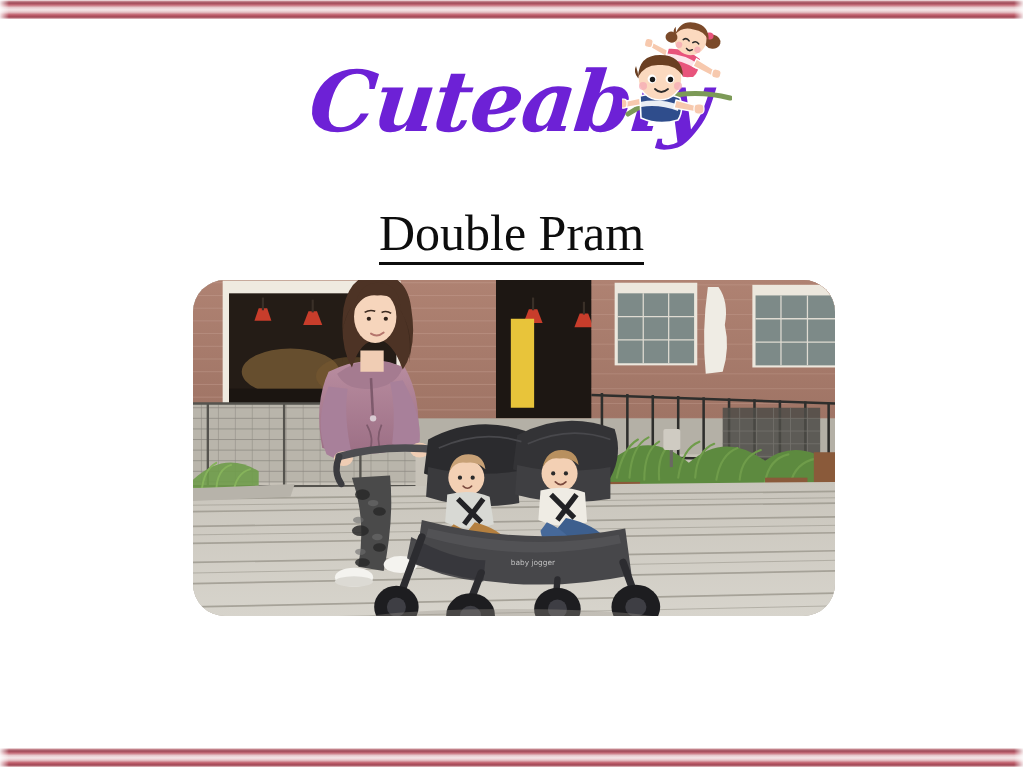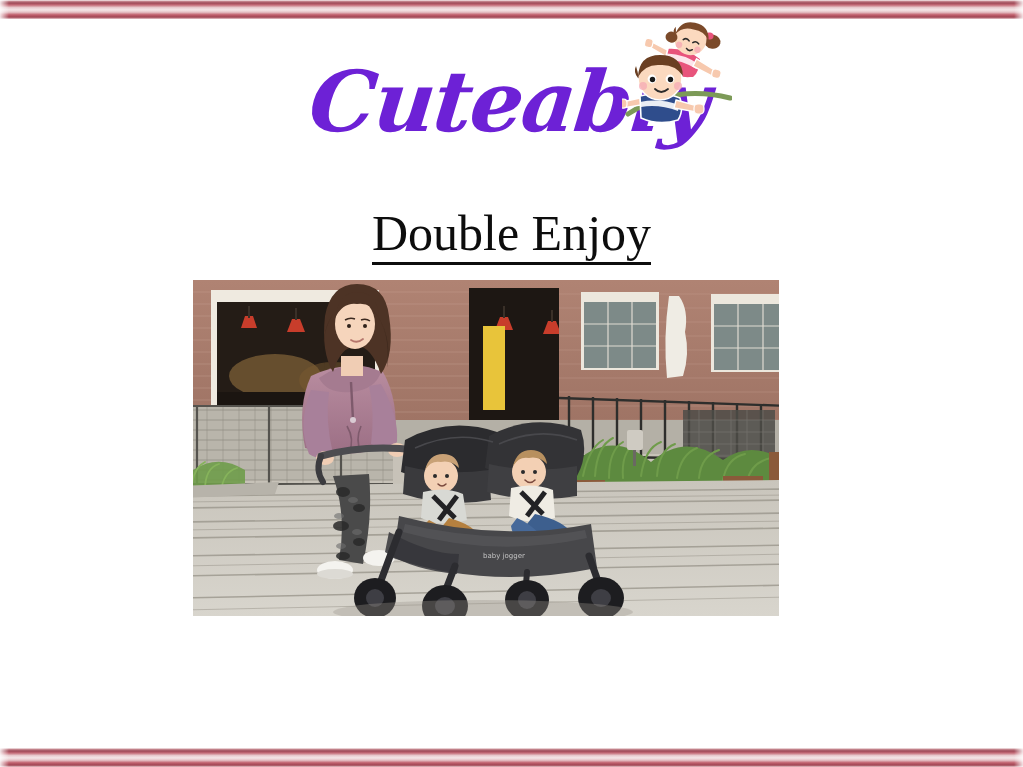--- a/index.html
+++ b/index.html
@@ -101,24 +101,25 @@
     color: #0d0d0d;
     border-bottom: 3px solid #0d0d0d;
     padding-bottom: 1px;
   }
 
   
   #photo {
     position: absolute;
     left: 193px;
     top: 280px;
-    width: 586px;
+    width: 642px;
     height: 336px;
     overflow: hidden;
     background: #b9b3ac;
+    border-radius: 32px;
   }
   #photo svg { display: block; width: 100%; height: 100%; }
 
   
   #caption {
     position: absolute;
     left: 41px;
     top: 640px;
     width: 955px;
     font-family: "Liberation Serif", "DejaVu Serif", serif;
@@ -198,21 +199,21 @@
           <circle cx="15" cy="32" r="4" fill="#f6a9b4" opacity="0.75"></circle>
           <circle cx="50" cy="32" r="4" fill="#f6a9b4" opacity="0.75"></circle>
 
           <path d="M27 35 q 6 6 13 0" stroke="#2b2b2b" stroke-width="1.8" fill="none" stroke-linecap="round"></path>
         </g>
       </svg>
     </div>
   </div>
 
   <div id="heading">
-    <span id="heading-text">Double Enjoy</span>
+    <span id="heading-text">Double Pram</span>
   </div>
 
   <div id="photo">
     <svg viewBox="0 0 606 336" preserveAspectRatio="xMidYMid slice" xmlns="http://www.w3.org/2000/svg">
       <defs>
         <linearGradient id="deckG" x1="0" y1="0" x2="0" y2="1">
           <stop offset="0%" stop-color="#c9c5bc"></stop>
           <stop offset="100%" stop-color="#d8d5cd"></stop>
         </linearGradient>
         <linearGradient id="brickG" x1="0" y1="0" x2="0" y2="1">

